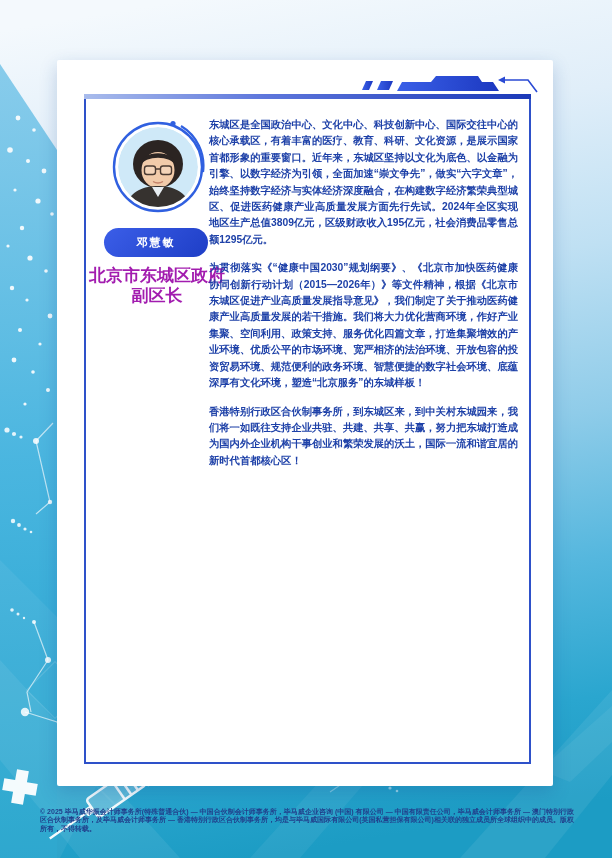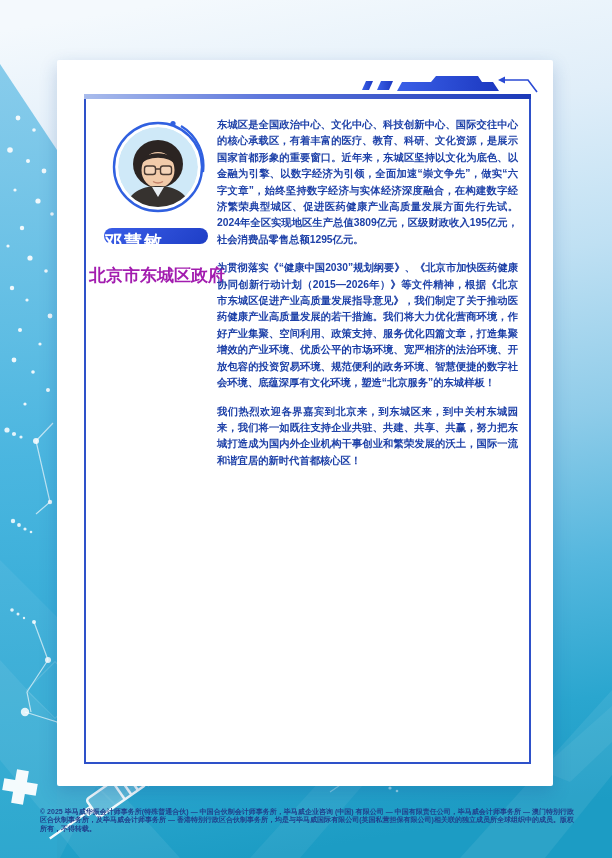--- a/index.html
+++ b/index.html
@@ -21,36 +21,36 @@
     background:linear-gradient(90deg,#a9bcec 0%,#5e77dc 40%,#1b39b8 100%);
   }
   .inner-box{
     position:absolute;left:27px;top:39px;width:447px;height:665px;
     box-sizing:border-box;border:2px solid #2e51c9;border-top:none;
     background:#ffffff;
   }
   
   .avatar-wrap{position:absolute;left:25px;top:21px;width:94px;height:94px;}
   .name-badge{
-    position:absolute;left:18px;top:129px;width:104px;height:16px;
-    border-radius:15px;line-height:29px;text-align:left;
+    position:absolute;left:18px;top:129px;width:104px;height:29px;
+    border-radius:15px;line-height:29px;text-align:center;
     background:linear-gradient(135deg,#3b5ee8 0%,#1e3ec6 100%);
-    color:#ffffff;font-size:18px;font-weight:bold;letter-spacing:2px;
+    color:#ffffff;font-size:11px;font-weight:bold;letter-spacing:2px;
   }
   .speaker-title{
     position:absolute;left:0;top:167px;width:142px;text-align:center;
     color:#a21caf;font-size:17px;font-weight:bold;line-height:20px;
   }
   
   .speech{
     position:absolute;left:123px;top:18px;width:309px;
     color:#1e41a8;font-size:10.3px;line-height:16.4px;
     font-weight:600;text-align:justify;
   }
-  .speech p{margin:0 0 12px 8px;}
+  .speech p{margin:0 0 12px 0;}
   .speech p:last-child{margin-bottom:0;}
   
   .footer{
     position:absolute;left:40px;top:808px;width:534px;
     color:#21408c;font-size:7px;line-height:8.3px;font-weight:600;
     text-align:justify;
   }
 </style>
 </head>
 <body>
@@ -207,27 +207,28 @@
               <path d="M10,96 C16,72 31,66 47,66 C63,66 78,72 84,96 Z" fill="#36322f"></path>
               <path d="M41,67 L47,77 L53,67 Z" fill="#e8eef2"></path>
             </g>
           </svg>
         </div>
 
         <div class="name-badge">邓慧敏</div>
 
         <div class="speaker-title">
           <div>北京市东城区政府</div>
+          <div>副区长</div>
         </div>
       </div>
 
       <div class="speech">
         <p>东城区是全国政治中心、文化中心、科技创新中心、国际交往中心的核心承载区，有着丰富的医疗、教育、科研、文化资源，是展示国家首都形象的重要窗口。近年来，东城区坚持以文化为底色、以金融为引擎、以数字经济为引领，全面加速“崇文争先”，做实“六字文章”，始终坚持数字经济与实体经济深度融合，在构建数字经济繁荣典型城区、促进医药健康产业高质量发展方面先行先试。2024年全区实现地区生产总值3809亿元，区级财政收入195亿元，社会消费品零售总额1295亿元。</p>
         <p>为贯彻落实《“健康中国2030”规划纲要》、《北京市加快医药健康协同创新行动计划（2015—2026年）》等文件精神，根据《北京市东城区促进产业高质量发展指导意见》，我们制定了关于推动医药健康产业高质量发展的若干措施。我们将大力优化营商环境，作好产业集聚、空间利用、政策支持、服务优化四篇文章，打造集聚增效的产业环境、优质公平的市场环境、宽严相济的法治环境、开放包容的投资贸易环境、规范便利的政务环境、智慧便捷的数字社会环境、底蕴深厚有文化环境，塑造“北京服务”的东城样板！</p>
-        <p>我们热烈欢迎各界嘉宾到北京来，到东城区来，到中关村东城园来，我们将一如既往支持企业共驻、共建、共享、共赢，努力把东城打造成为国内外企业机构干事创业和繁荣发展的沃土，国际一流和谐宜居的新时代首都核心区！</p>
+        <p>香港特别行政区合伙制事务所，到东城区来，到中关村东城园来，我们将一如既往支持企业共驻、共建、共享、共赢，努力把东城打造成为国内外企业机构干事创业和繁荣发展的沃土，国际一流和谐宜居的新时代首都核心区！</p>
       </div>
 
     </div>
   </div>
 
   <div class="footer">© 2025 毕马威华振会计师事务所(特殊普通合伙) — 中国合伙制会计师事务所，毕马威企业咨询 (中国) 有限公司 — 中国有限责任公司，毕马威会计师事务所 — 澳门特别行政区合伙制事务所，及毕马威会计师事务所 — 香港特别行政区合伙制事务所，均是与毕马威国际有限公司(英国私营担保有限公司)相关联的独立成员所全球组织中的成员。版权所有，不得转载。</div>
 
 </div>
 
 </body></html>

